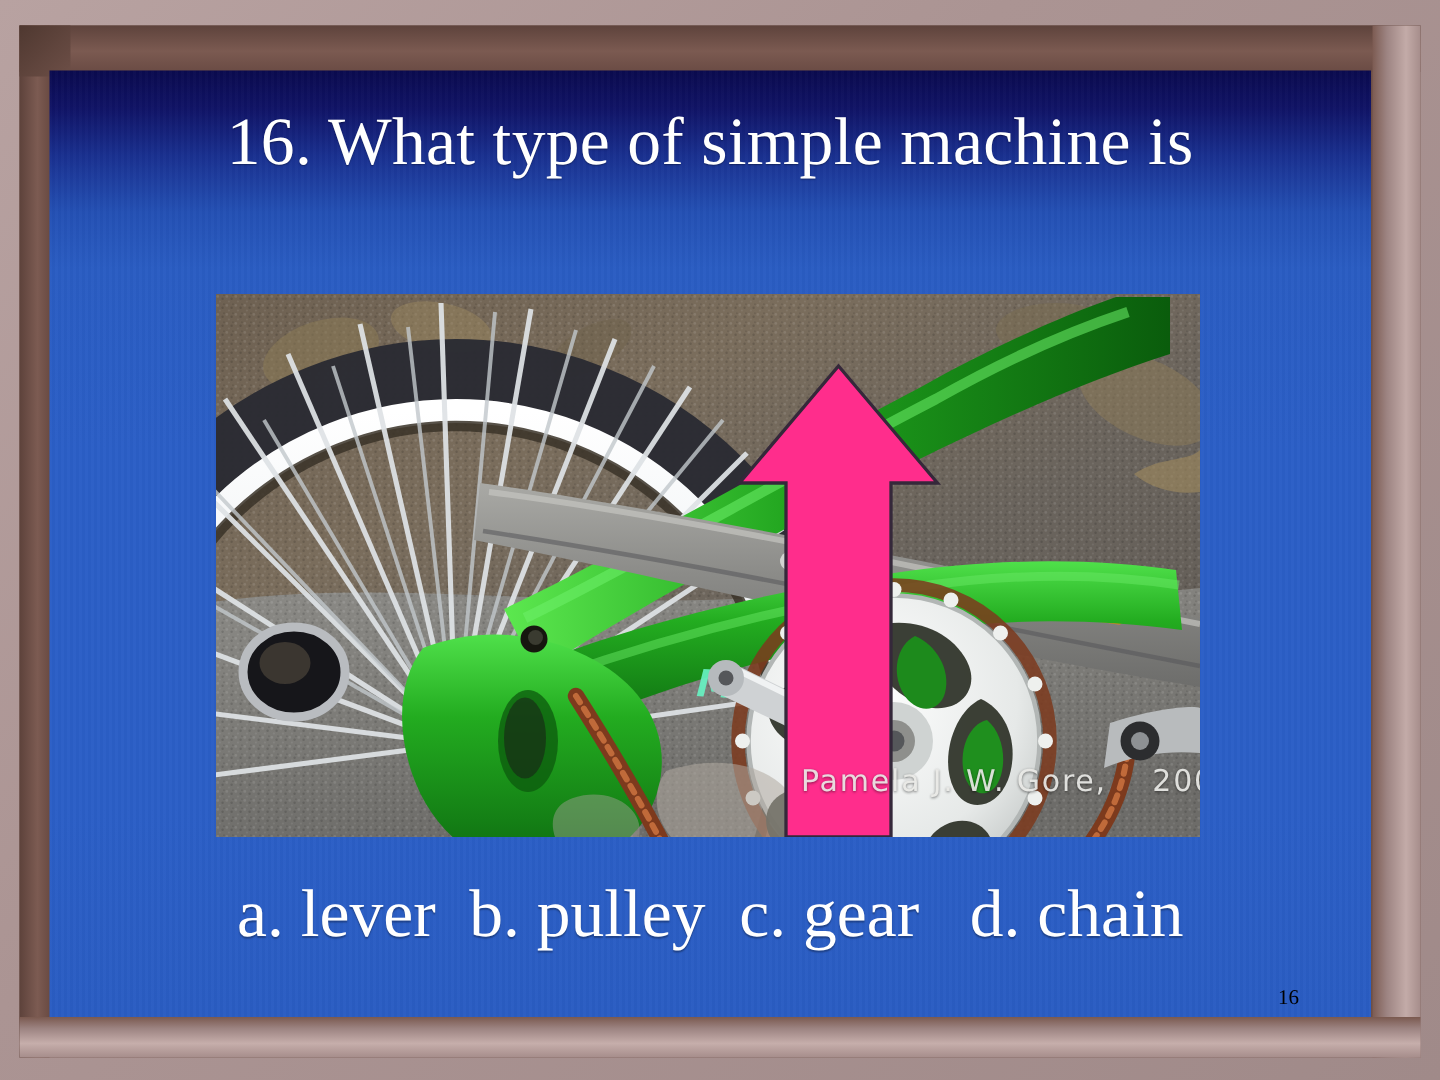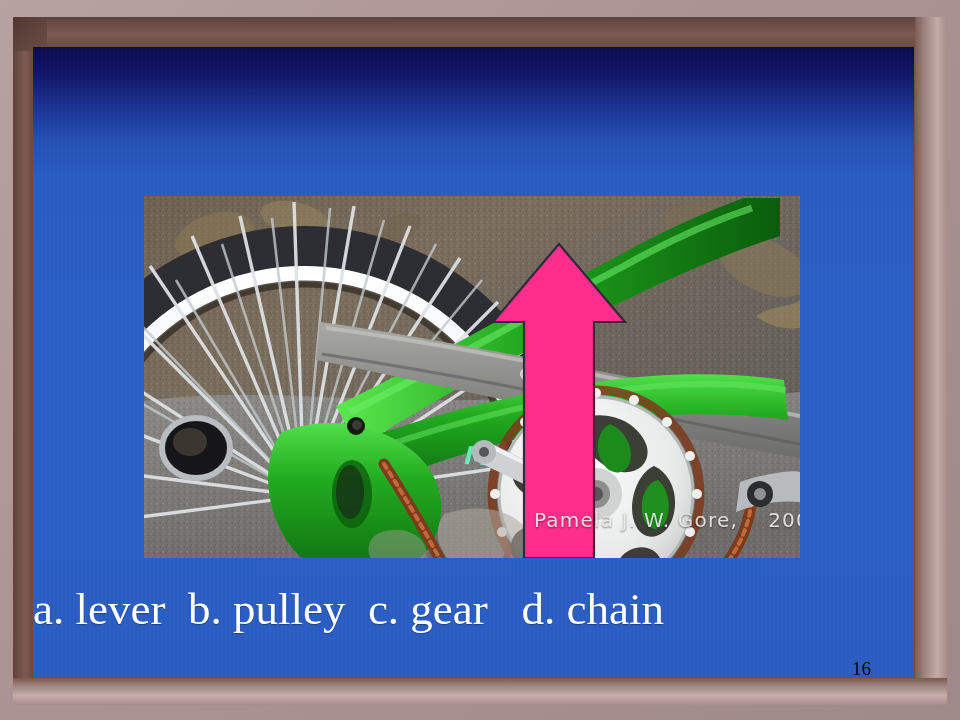--- a/index.html
+++ b/index.html
@@ -134,56 +134,57 @@
     z-index: 6;
     text-shadow: 0 1px 2px rgba(0,0,0,0.55);
     opacity: 0.92;
   }
 
   
   .answers {
     position: absolute;
     left: 0; top: 535px;
     width: 881px;
-    text-align: left;
+    text-align: center;
     color: #ffffff;
     font-size: 45px;
     line-height: 54px;
     white-space: pre;
     z-index: 4;
     text-shadow: 0 1px 1px rgba(0,0,0,0.3);
   }
 
   
   .page-number {
     position: absolute;
     left: 852px;
     top: 658px;
     color: #000000;
-    font-size: 19px;
+    font-size: 14px;
     font-family: "Liberation Serif", "DejaVu Serif", serif;
     z-index: 9;
   }
 </style>
 </head>
 <body>
 
 <div id="slide">
 
   <div class="frame-outer"></div>
   <div class="frame-bevel"></div>
   <div class="bevel-top"></div>
   <div class="bevel-left"></div>
   <div class="bevel-right"></div>
   <div class="bevel-bottom"></div>
   <div class="bevel-corner-tl"></div>
 
   <div class="canvas">
 
     <div class="question">
+      <div>16. What type of simple machine is</div>
     </div>
 
     <div class="photo">
       <svg width="656" height="362" viewBox="0 0 656 362">
         <defs>
           <linearGradient id="gravelBg" x1="0" y1="0" x2="1" y2="1">
             <stop offset="0%" stop-color="#6e6152"></stop>
             <stop offset="30%" stop-color="#7a6d5c"></stop>
             <stop offset="60%" stop-color="#6a645d"></stop>
             <stop offset="100%" stop-color="#5f5a54"></stop>

